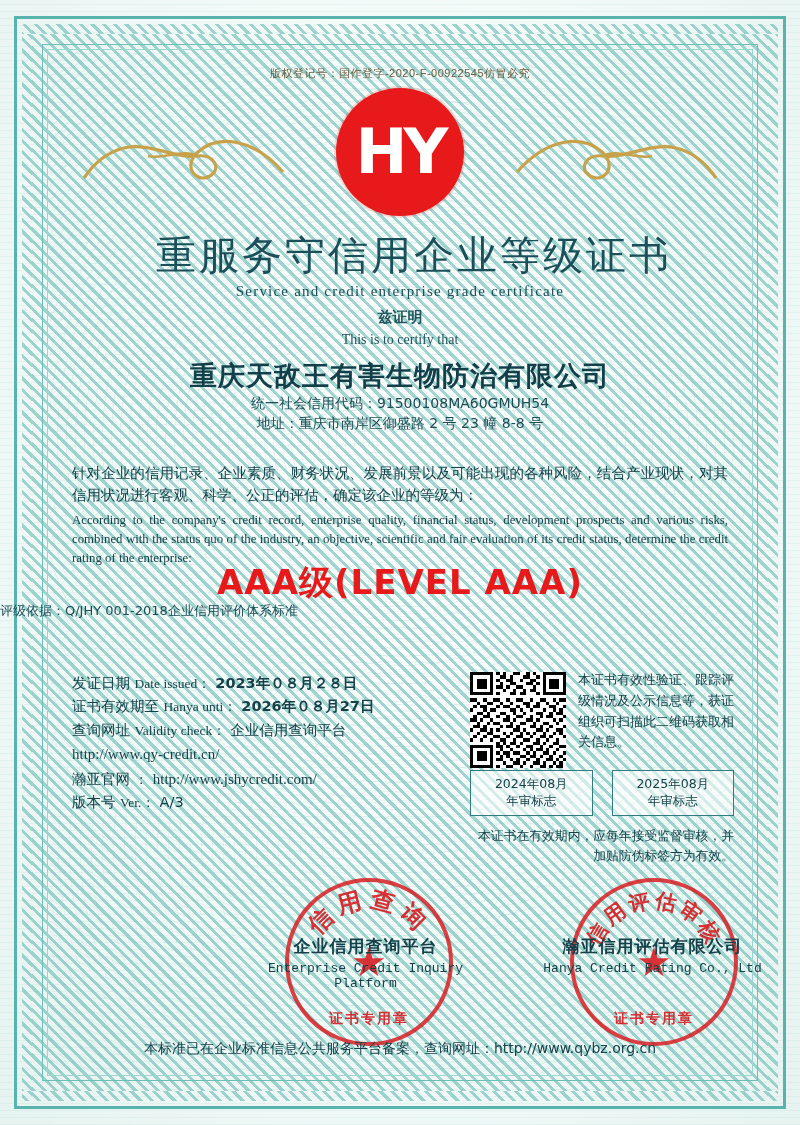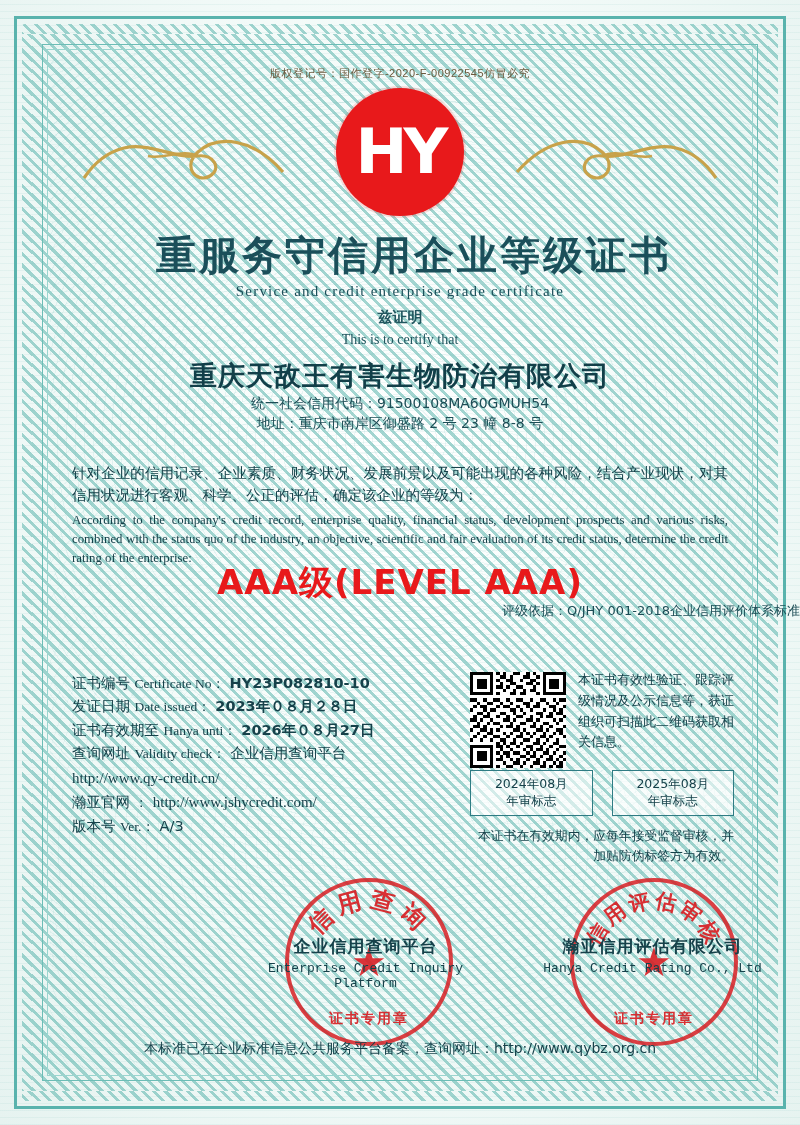--- a/index.html
+++ b/index.html
@@ -73,21 +73,21 @@
     text-shadow:0 0 1px #e8191b;
   }
   .flourish{
     position:absolute;top:38px;width:210px;height:70px;
   }
   .flourish.left{left:78px;}
   .flourish.right{right:78px;}
   
   .title-cn{
     position:absolute;top:228px;left:0;right:0;text-align:center;
-    font-size:40px;font-weight:bold;color:#1b4f5a;letter-spacing:3px;
+    font-size:40px;font-weight:normal;color:#1b4f5a;letter-spacing:3px;
     font-family:"DejaVu Sans", sans-serif;
     padding-left:28px;
   }
   .title-en{
     position:absolute;top:283px;left:0;right:0;text-align:center;
     font-size:15px;color:#1b4f5a;letter-spacing:1.2px;
     font-family:"Liberation Serif", serif;
   }
   .certify-cn{
     position:absolute;top:308px;left:0;right:0;text-align:center;
@@ -127,21 +127,21 @@
     font-size:12.8px;line-height:1.5;text-align:justify;
     font-family:"Liberation Serif", serif;
     color:#16414a;
   }
   .level{
     position:absolute;top:560px;left:0;right:0;text-align:center;
     font-size:34px;font-weight:bold;color:#e8191b;letter-spacing:1px;
     font-family:"DejaVu Sans", sans-serif;
   }
   .basis-cn{
-    position:absolute;top:602px;left:0;right:0;text-align:right;
+    position:absolute;top:602px;left:0;right:0;text-align:left;
     font-size:13px;color:#1d4d56;
     font-family:"DejaVu Sans", sans-serif;
   }
   .basis-en{
     position:absolute;top:620px;left:0;right:0;text-align:center;
     font-size:13px;color:#1d4d56;
     font-family:"Liberation Serif", serif;
   }
   
   .info{
@@ -251,25 +251,20 @@
 
   <div class="para">
     <div class="cn">针对企业的信用记录、企业素质、财务状况、发展前景以及可能出现的各种风险，结合产业现状，对其信用状况进行客观、科学、公正的评估，确定该企业的等级为：</div>
     <div class="en">According to the company's credit record, enterprise quality, financial status, development prospects and various risks, combined with the status quo of the industry, an objective, scientific and fair evaluation of its credit status, determine the credit rating of the enterprise:</div>
   </div>
 
   <div class="level">AAA级(LEVEL AAA)</div>
   <div class="basis-cn">评级依据：Q/JHY 001-2018企业信用评价体系标准</div>
 
   <div class="info">
-    <div class="row">
-      <span>证书编号</span>
-      <span class="lbl-en">Certificate No：</span>
-      <span class="val">HY23P082810-10</span>
-    </div>
     <div class="row">
       <span>发证日期</span>
       <span class="lbl-en">Date issued：</span>
       <span class="val">2023年０８月２８日</span>
     </div>
     <div class="row">
       <span>证书有效期至</span>
       <span class="lbl-en">Hanya unti：</span>
       <span class="val">2026年０８月27日</span>
     </div>

